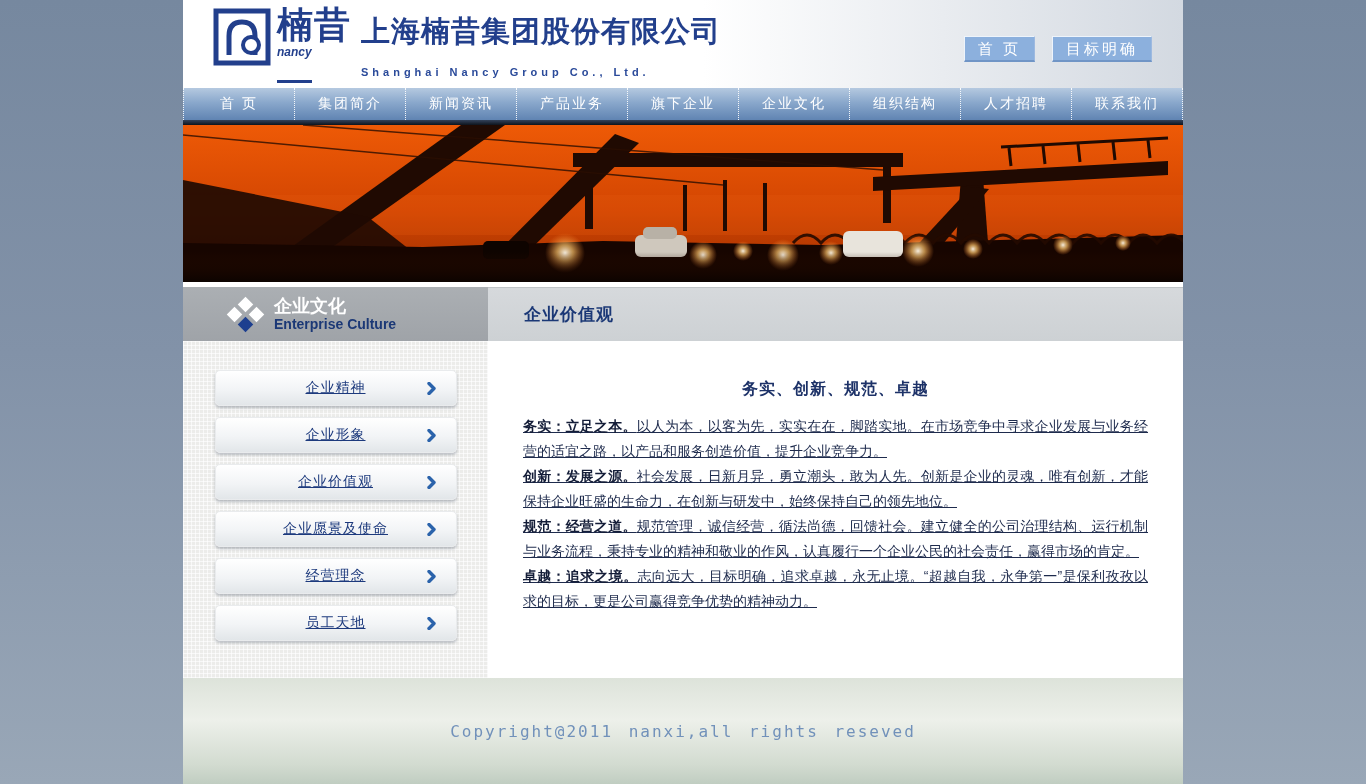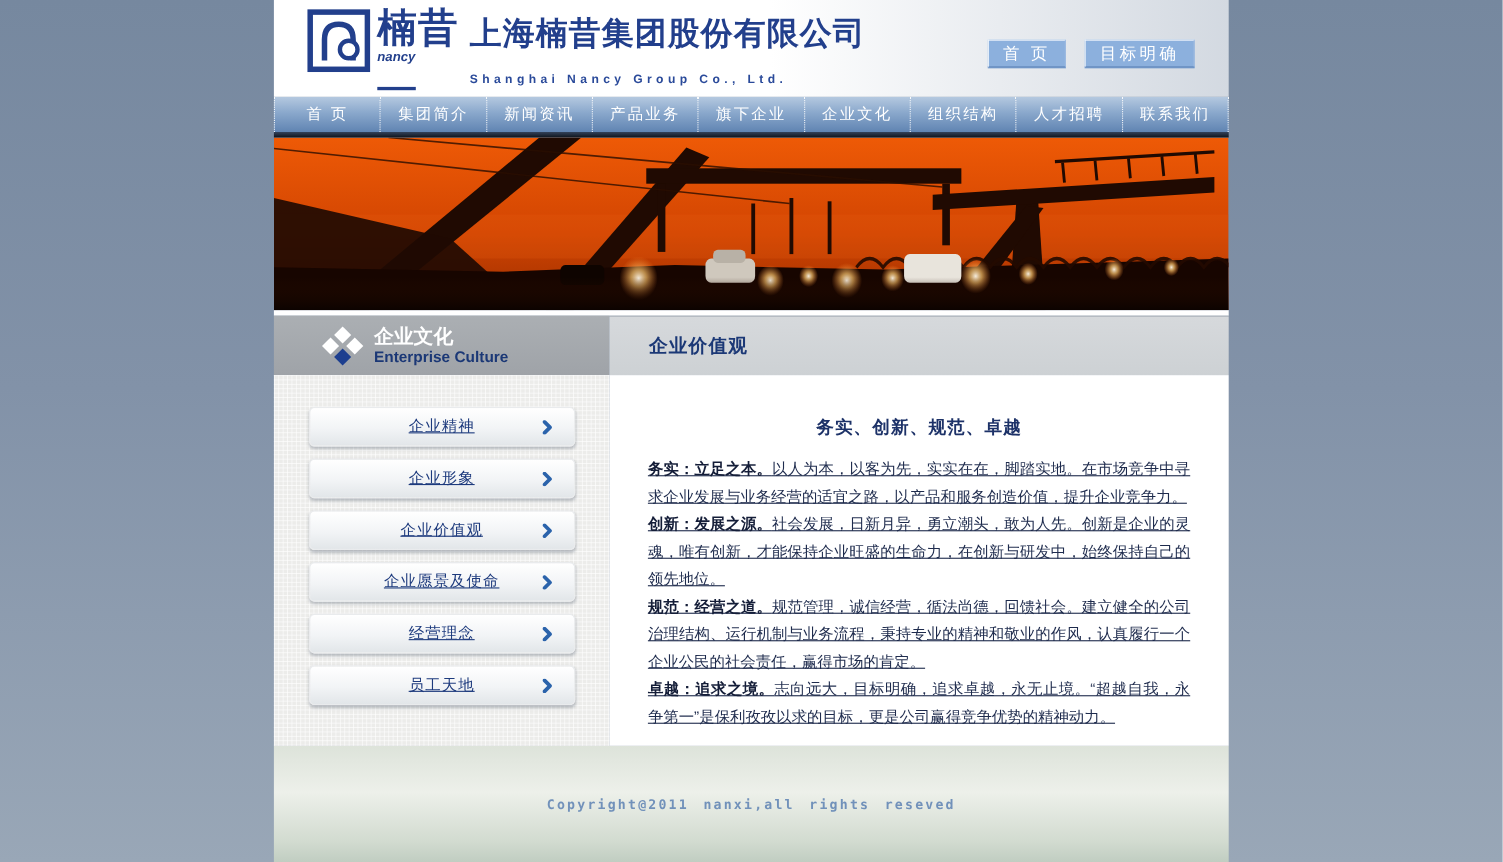--- a/index.html
+++ b/index.html
@@ -1,21 +1,21 @@
 <!DOCTYPE html>
 <html><head>
 <meta charset="utf-8">
 <style>
   * { margin:0; padding:0; box-sizing:border-box; }
   html,body { width:1366px; height:784px; overflow:hidden; }
   body {
     font-family:"Liberation Sans", sans-serif;
     background:linear-gradient(180deg,#76889f 0%, #8292a8 45%, #99a7b7 100%);
   }
-  .site { width:868px; margin:0 auto; }
+  .site { width:1000px; margin:0 auto; }
 
   
   .header {
     height:88px; position:relative;
     background:linear-gradient(90deg,#ffffff 0%, #ffffff 52%, #d3d9e1 100%);
     display:flex; align-items:center; padding-left:30px;
   }
   .logo-block { display:flex; align-items:flex-start; cursor:pointer; }
   .logo-mark { margin-top:2px; }
   .logo-text { margin-left:6px; margin-top:2px; }
@@ -99,22 +99,22 @@
   .para { font-size:14px; color:#1e2b4d; line-height:25px; text-align:justify;text-decoration:underline; }
   .para b { color:#141d38; }
 
   
   .footer {
     height:106px;
     background:linear-gradient(180deg,#dde3da 0%, #edf0ea 40%, #d2dbd0 82%, #c0cdc1 100%);
     display:flex; align-items:center; justify-content:center;
   }
   .copyright {
-    font-family:"DejaVu Sans Mono", monospace; font-weight:bold;
-    font-size:12px; color:#7191ba; letter-spacing:2px; word-spacing:4px;
+    font-family:"DejaVu Sans Mono", monospace; font-weight:normal;
+    font-size:16px; color:#7191ba; letter-spacing:2px; word-spacing:4px;
   }
 </style>
 </head>
 <body>
 
 <div class="site">
 
   <div class="header">
     <div class="logo-block">
       <div class="logo-mark">

